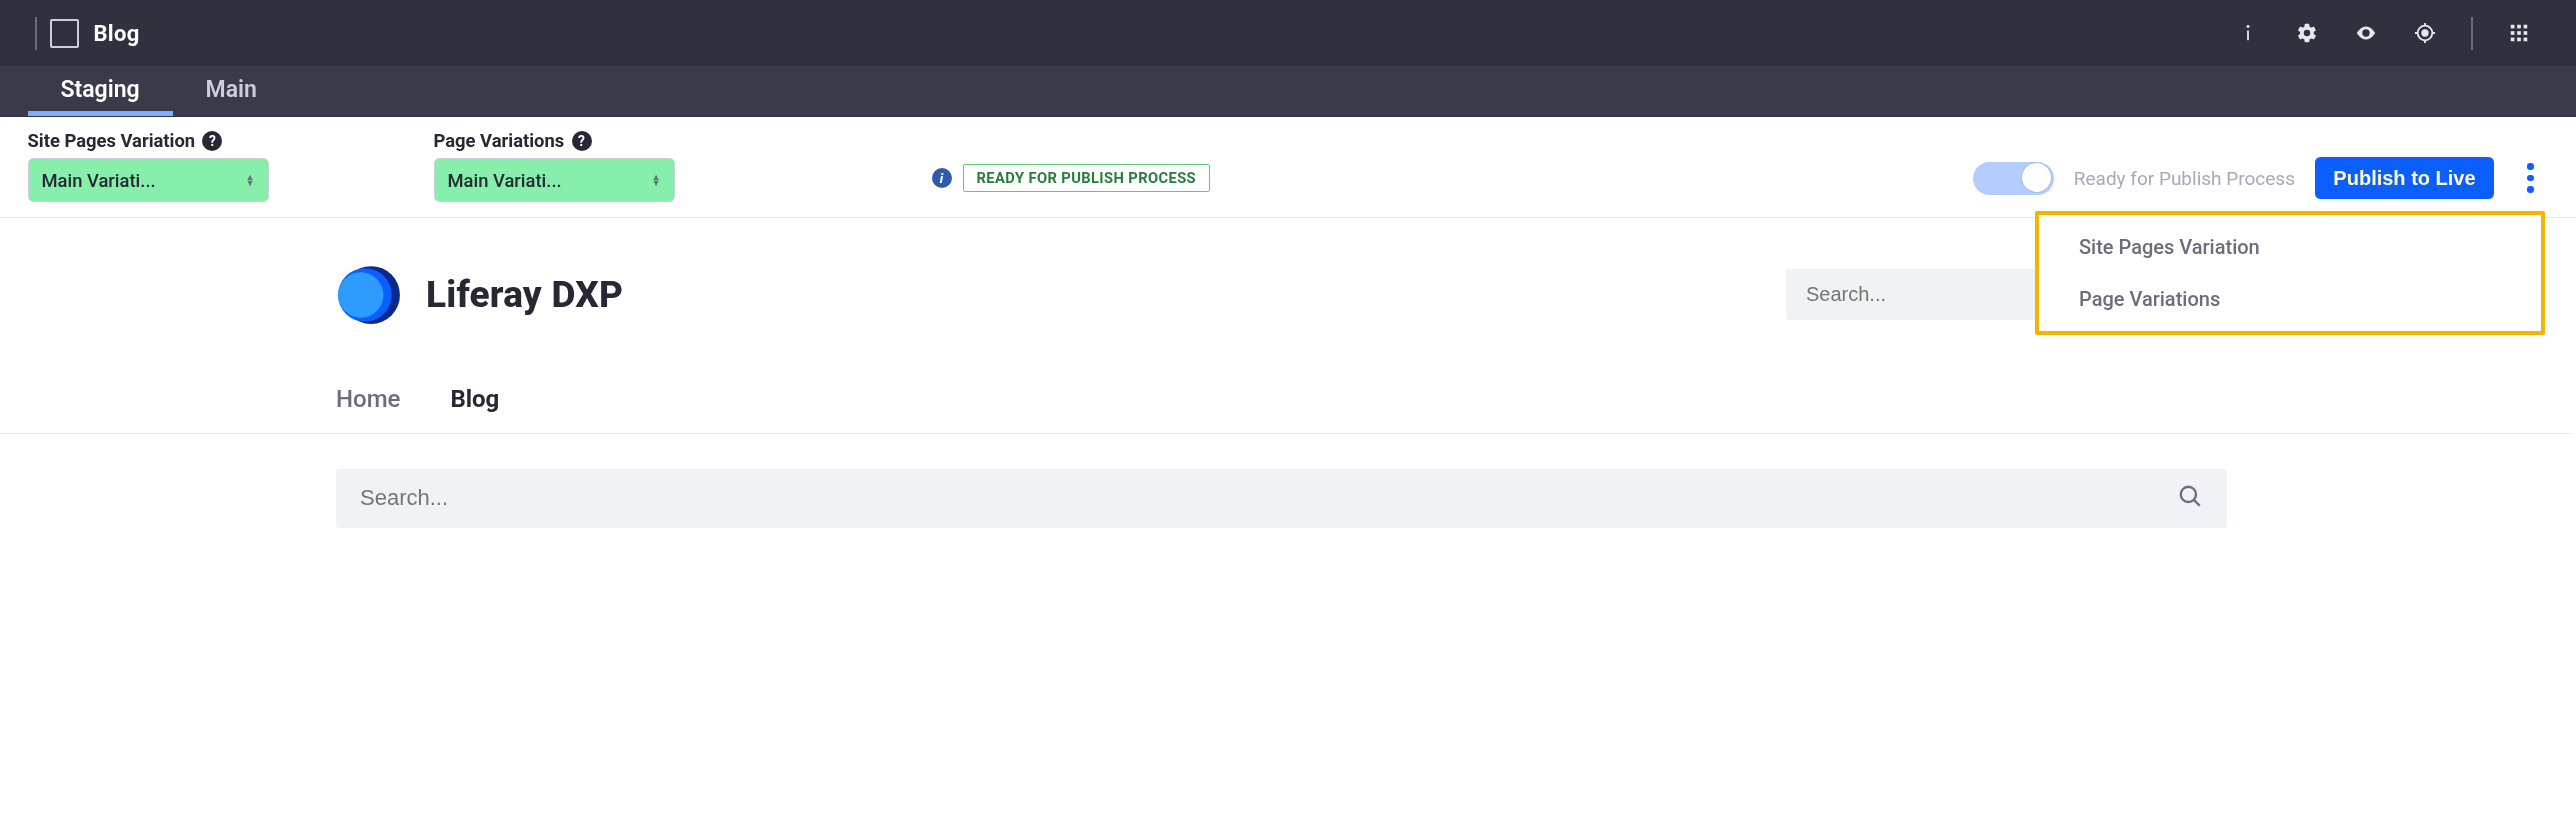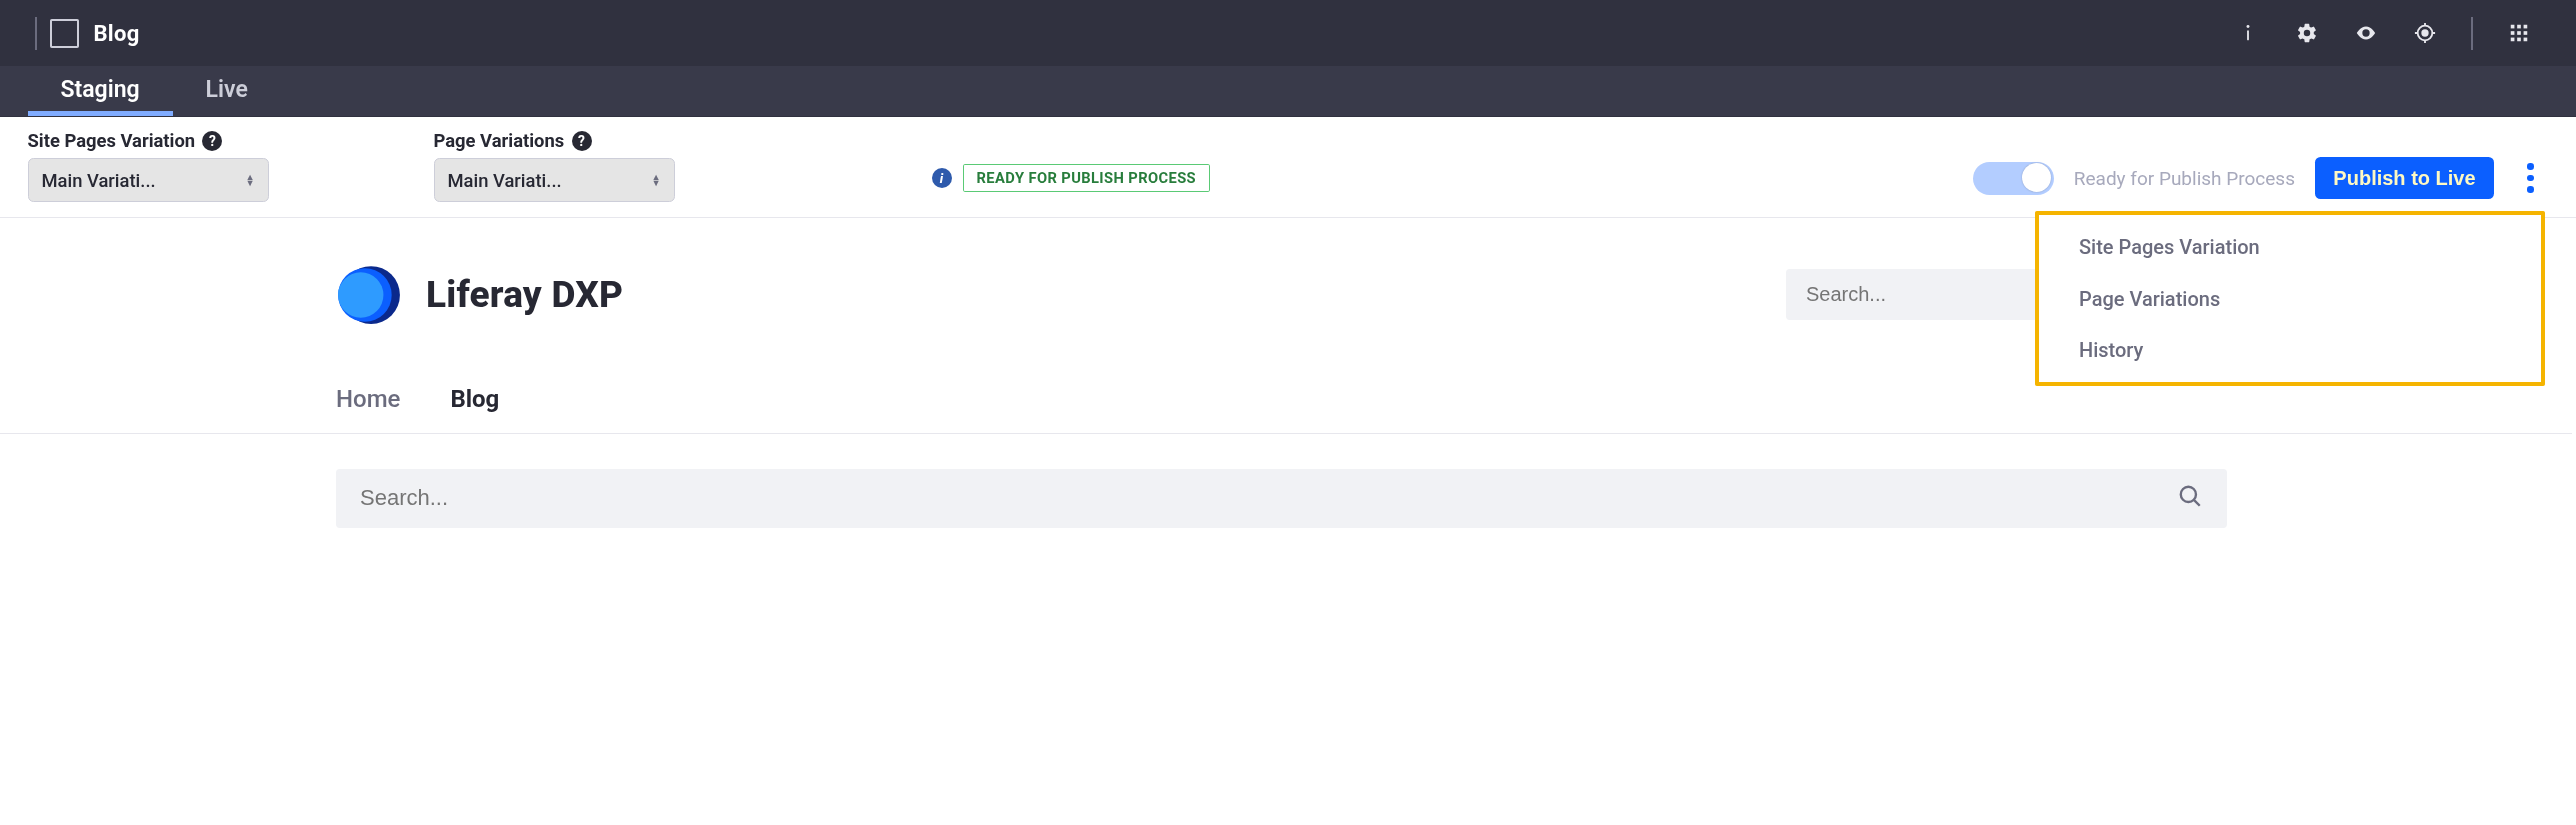--- a/index.html
+++ b/index.html
@@ -22,21 +22,21 @@
   .tab { padding: 13px 33px 13px; font-size: 23px; font-weight: 600; color: #cdced9; cursor: pointer; position: relative; }
   .tab.active { color: #fff; }
   .tab.active::after { content: ""; position: absolute; left: 0; right: 0; bottom: 0; height: 5.5px; background: #80acff; }
 
   
   .controls { display: flex; align-items: center; padding: 13px 29px 14.7px 27.5px; border-bottom: 0.9px solid #e7e7ed; position: relative; }
   .ctl-group { display: flex; flex-direction: column; gap: 7.3px; margin-right: 165px; }
   .ctl-label-row { display: flex; align-items: center; gap: 7.3px; }
   .ctl-label { font-size: 18.4px; font-weight: 700; color: #272833; }
   .help-dot { width: 20px; height: 20px; border-radius: 50%; background: #272833; color: #fff; display: inline-flex; align-items: center; justify-content: center; font-size: 13.8px; font-weight: 700; }
-  .select { display: flex; align-items: center; justify-content: space-between; width: 241px; height: 44px; padding: 0 13px; border: 0.9px solid #cdced9; border-radius: 5.5px; background: #e5e5e5; cursor: pointer; }
+  .select { display: flex; align-items: center; justify-content: space-between; width: 241px; height: 44px; padding: 0 13px; border: 0.9px solid #cdced9; border-radius: 5.5px; background: #86efac; cursor: pointer; }
   .select span { font-size: 18.4px; font-weight: 500; color: #272833; white-space: nowrap; overflow: hidden; text-overflow: ellipsis; }
   .select .sort { display: flex; flex-direction: column; line-height: 6.4px; color: #6b6c7e; font-size: 9.2px; }
 
   .status-center { display: flex; align-items: center; gap: 11px; margin-left: 92px; margin-top: 24px; }
   .info-dot { width: 20px; height: 20px; border-radius: 50%; background: #2e5aac; color: #fff; display: inline-flex; align-items: center; justify-content: center; font-weight: 800; font-style: italic; font-size: 13px; }
   .ready-badge { border: 1.8px solid #5aca75; padding: 3.7px 13px; border-radius: 1.8px; font-size: 14.7px; font-weight: 700; color: #287d3c; letter-spacing: 0.4px; }
 
   .controls-right { margin-left: auto; display: flex; align-items: center; gap: 20px; margin-top: 24px; }
   .toggle { width: 81px; height: 33px; border-radius: 917px; background: #b3cdff; position: relative; cursor: pointer; }
   .toggle .knob { position: absolute; top: 1.8px; right: 2.8px; width: 29px; height: 29px; background: #fff; border-radius: 50%; box-shadow: 0 0 1.8px rgba(0,0,0,.25); }
@@ -111,21 +111,21 @@
             <rect x="17" y="10" width="4" height="4"></rect>
             <rect x="3" y="17" width="4" height="4"></rect>
             <rect x="10" y="17" width="4" height="4"></rect>
             <rect x="17" y="17" width="4" height="4"></rect>
           </svg>
       </span>
     </div>
   </div>
   <div class="tabs-row">
     <div class="tab active">Staging</div>
-    <div class="tab">Live</div>
+    <div class="tab">Main</div>
   </div>
 </div>
 
 <div class="controls">
 
   <div class="ctl-group">
     <div class="ctl-label-row">
       <span class="ctl-label">Site Pages Variation</span>
       <span class="help-dot">?</span>
     </div>
@@ -160,21 +160,20 @@
     <span class="kebab">
         <i></i>
         <i></i>
         <i></i>
       </span>
   </div>
 
   <div class="popover">
     <a>Site Pages Variation</a>
     <a>Page Variations</a>
-    <a>History</a>
   </div>
 </div>
 
 <div class="site">
   <div class="site-inner">
     <div class="brand-row">
       <span class="brand-logo">
         <svg viewBox="0 0 64 64">
             <circle cx="34" cy="32" r="28" fill="#0b298c"></circle>
             <circle cx="28" cy="32" r="26" fill="#0b5fff"></circle>

